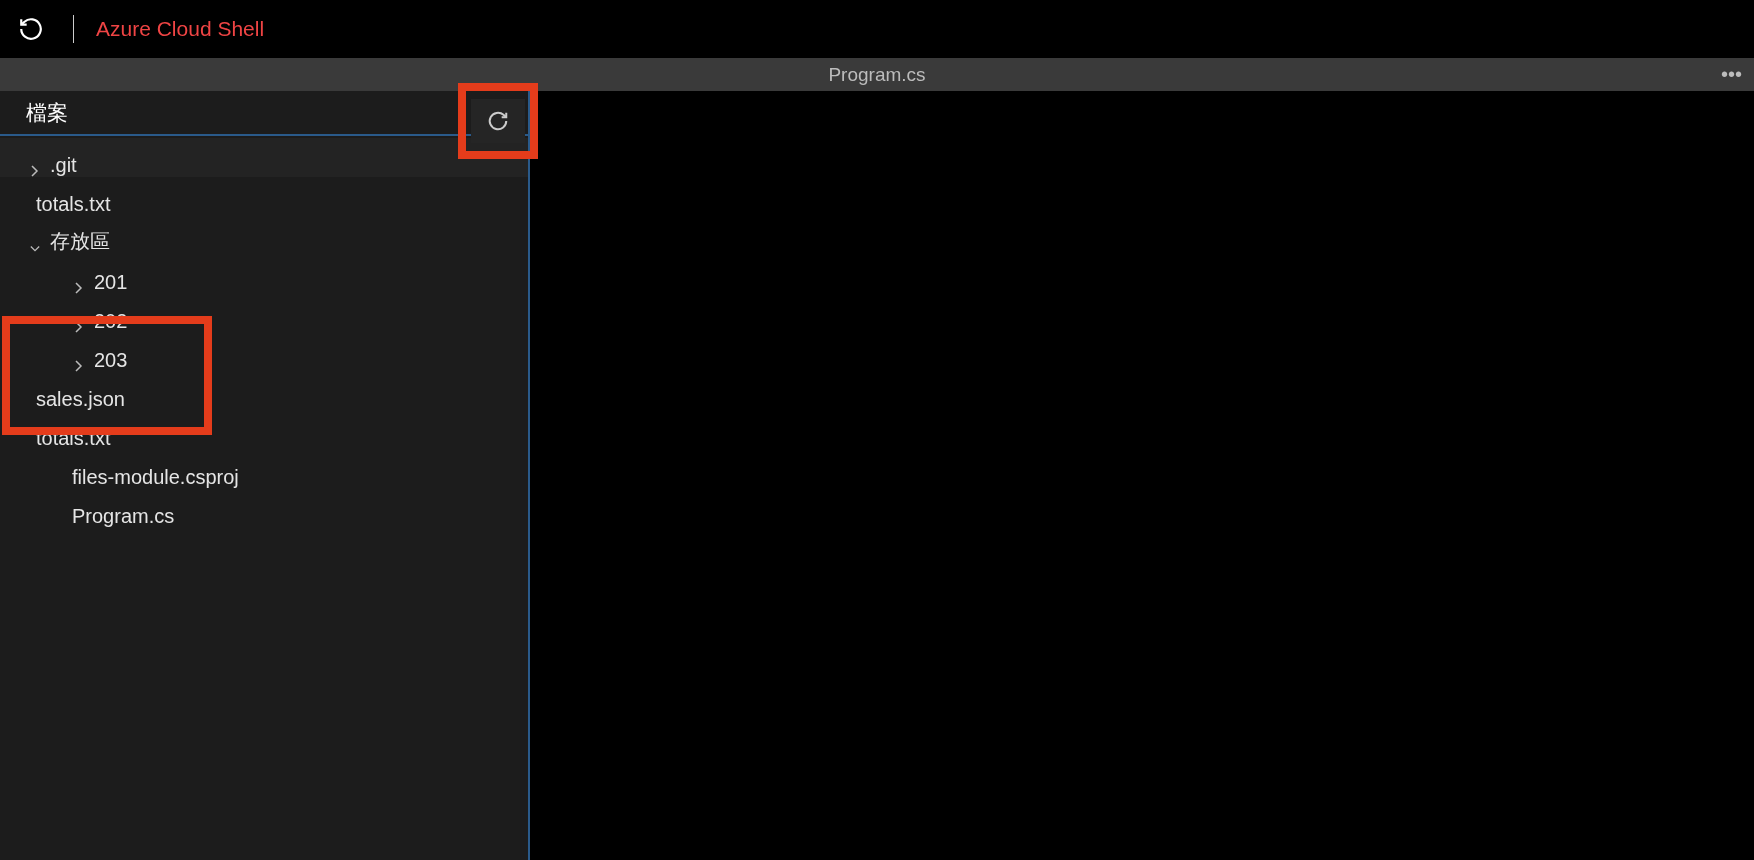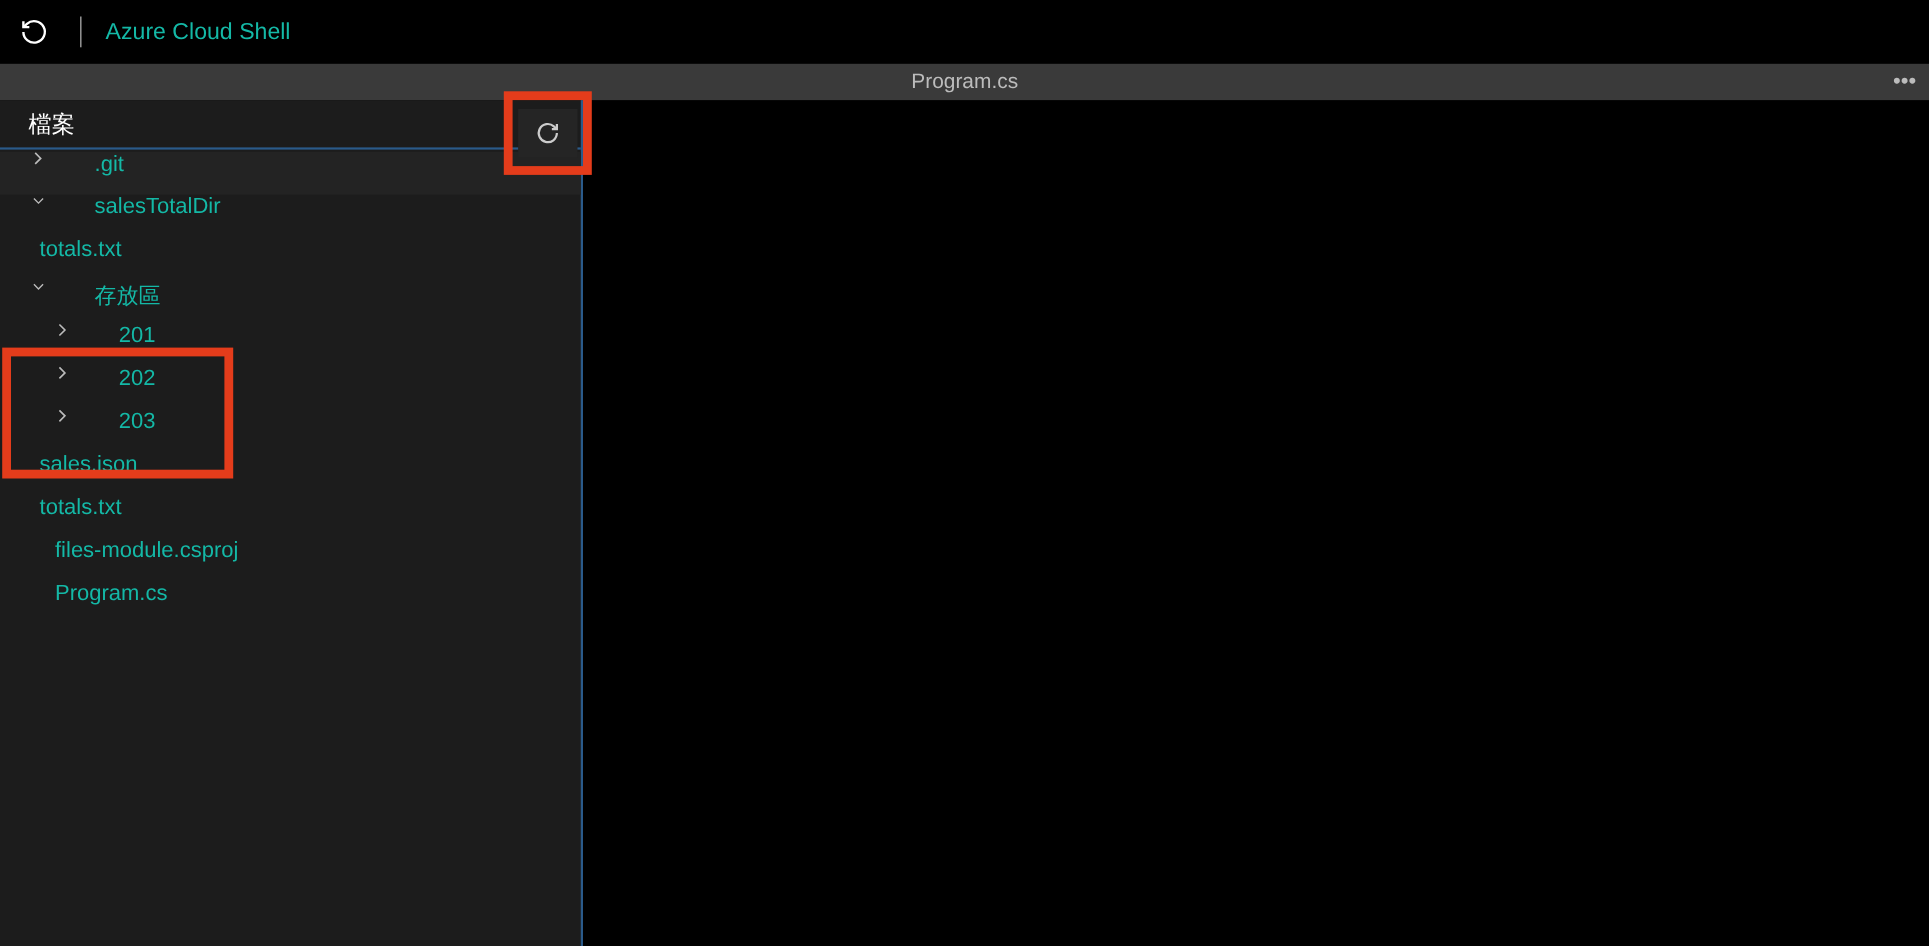--- a/index.html
+++ b/index.html
@@ -32,21 +32,21 @@
     }
     .top-divider {
       width: 1px;
       height: 28px;
       background: #ccc;
       margin: 0 22px 0 26px;
     }
     .app-title {
       font-size: 21px;
       font-weight: 400;
-      color: #14b8a6;
+      color: #ef4444;
     }
     .tab-bar {
       height: 33px;
       background: #3a3a3a;
       display: flex;
       align-items: center;
       justify-content: center;
       position: relative;
     }
     .tab-title {
@@ -107,43 +107,42 @@
       align-items: center;
       justify-content: center;
       cursor: pointer;
     }
     .tree {
       padding-top: 2px;
     }
     .tree-item {
       height: 39px;
       display: flex;
-      align-items: flex-start;
+      align-items: flex-end;
       font-size: 20px;
-      color: #14b8a6;
-      cursor: pointer;
-      position: relative;
-      gap: 36px;
+      color: #e5e5e5;
+      cursor: pointer;
+      position: relative;
     }
     .tree-item.dim {
       background: #232323;
     }
     .tree-arrow {
       width: 14px;
       display: inline-flex;
       align-items: center;
       justify-content: center;
       margin-right: 8px;
     }
     .tree-arrow svg {
       width: 10px;
       height: 12px;
     }
     .indent-0 { padding-left: 28px; }
-    .indent-1 { padding-left: 50px; }
+    .indent-1 { padding-left: 72px; }
     .indent-2 { padding-left: 36px; }
     .highlight1 {
       position: absolute;
       left: 2px;
       top: 225px;
       width: 210px;
       height: 119px;
       border: 8px solid #e43c1b;
       z-index: 4;
       pointer-events: none;
@@ -190,69 +189,61 @@
 
     <div class="tree">
       <div class="tree-item dim indent-0">
         <span class="tree-arrow">
           <svg viewBox="0 0 8 12">
               <path d="M1 1 L6 6 L1 11" stroke="#bbb" stroke-width="1.5" fill="none"></path>
             </svg>
         </span>
         <span>.git</span>
       </div>
+      <div class="tree-item indent-2">
+        <span>totals.txt</span>
+      </div>
       <div class="tree-item indent-0">
         <span class="tree-arrow">
           <svg viewBox="0 0 12 8">
               <path d="M1 1 L6 6 L11 1" stroke="#bbb" stroke-width="1.5" fill="none"></path>
             </svg>
         </span>
-        <span>salesTotalDir</span>
+        <span>存放區</span>
+      </div>
+      <div class="tree-item indent-1">
+        <span class="tree-arrow">
+          <svg viewBox="0 0 8 12">
+              <path d="M1 1 L6 6 L1 11" stroke="#bbb" stroke-width="1.5" fill="none"></path>
+            </svg>
+        </span>
+        <span>201</span>
+      </div>
+      <div class="tree-item indent-1">
+        <span class="tree-arrow">
+          <svg viewBox="0 0 8 12">
+              <path d="M1 1 L6 6 L1 11" stroke="#bbb" stroke-width="1.5" fill="none"></path>
+            </svg>
+        </span>
+        <span>202</span>
+      </div>
+      <div class="tree-item indent-1">
+        <span class="tree-arrow">
+          <svg viewBox="0 0 8 12">
+              <path d="M1 1 L6 6 L1 11" stroke="#bbb" stroke-width="1.5" fill="none"></path>
+            </svg>
+        </span>
+        <span>203</span>
+      </div>
+      <div class="tree-item indent-2">
+        <span>sales.json</span>
       </div>
       <div class="tree-item indent-2">
         <span>totals.txt</span>
       </div>
-      <div class="tree-item indent-0">
-        <span class="tree-arrow">
-          <svg viewBox="0 0 12 8">
-              <path d="M1 1 L6 6 L11 1" stroke="#bbb" stroke-width="1.5" fill="none"></path>
-            </svg>
-        </span>
-        <span>存放區</span>
-      </div>
-      <div class="tree-item indent-1">
-        <span class="tree-arrow">
-          <svg viewBox="0 0 8 12">
-              <path d="M1 1 L6 6 L1 11" stroke="#bbb" stroke-width="1.5" fill="none"></path>
-            </svg>
-        </span>
-        <span>201</span>
-      </div>
-      <div class="tree-item indent-1">
-        <span class="tree-arrow">
-          <svg viewBox="0 0 8 12">
-              <path d="M1 1 L6 6 L1 11" stroke="#bbb" stroke-width="1.5" fill="none"></path>
-            </svg>
-        </span>
-        <span>202</span>
-      </div>
-      <div class="tree-item indent-1">
-        <span class="tree-arrow">
-          <svg viewBox="0 0 8 12">
-              <path d="M1 1 L6 6 L1 11" stroke="#bbb" stroke-width="1.5" fill="none"></path>
-            </svg>
-        </span>
-        <span>203</span>
-      </div>
-      <div class="tree-item indent-2">
-        <span>sales.json</span>
-      </div>
-      <div class="tree-item indent-2">
-        <span>totals.txt</span>
-      </div>
       <div class="tree-item indent-1">
         <span>files-module.csproj</span>
       </div>
       <div class="tree-item indent-1">
         <span>Program.cs</span>
       </div>
     </div>
   </div>
 
   <div class="editor-pane"></div>

